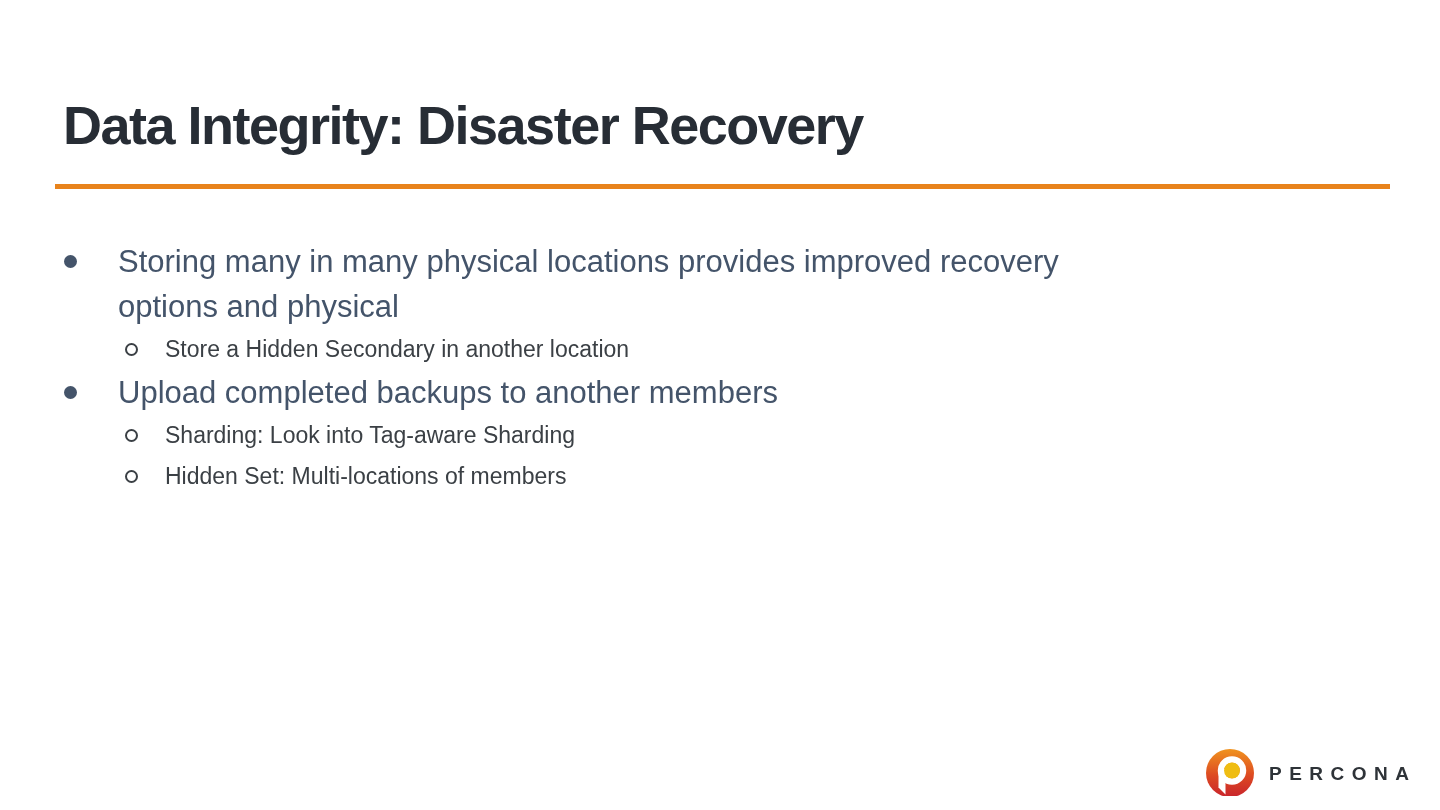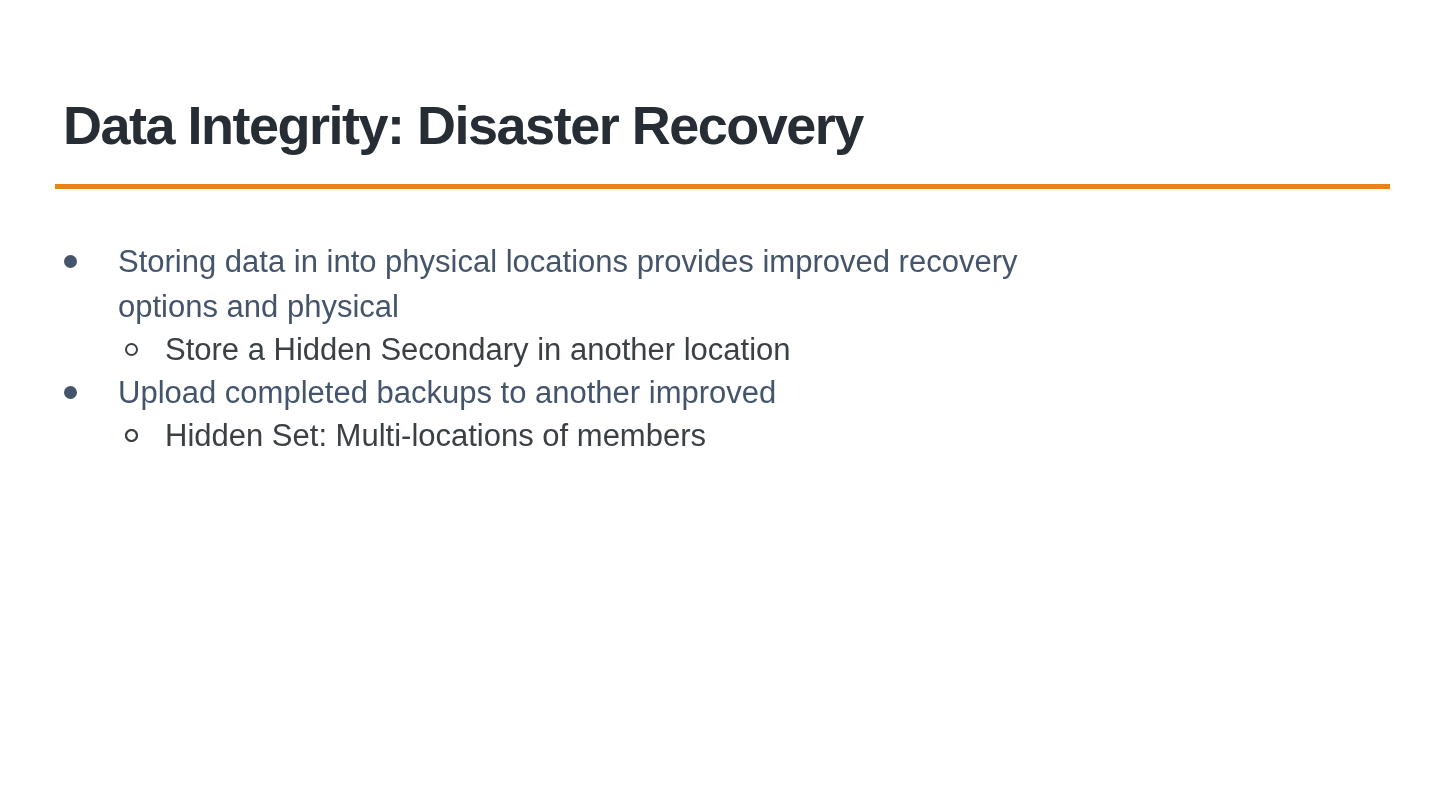--- a/index.html
+++ b/index.html
@@ -51,21 +51,21 @@
     list-style: none;
   }
   .bullet-item { position: relative; }
   .bullet-item.level-1 {
     font-size: 31px;
     line-height: 45px;
     color: #44546a;
     padding-left: 118px;
   }
   .bullet-item.level-2 {
-    font-size: 31px;
+    font-size: 23px;
     line-height: 41px;
     color: #3b4045;
     padding-left: 165px;
   }
   .bullet-line { display: block; }
 
   .marker-filled {
     position: absolute;
     left: 64px;
     top: 16px;
@@ -115,41 +115,61 @@
 <div class="slide">
 
   <h1 class="slide-title">Data Integrity: Disaster Recovery</h1>
 
   <div class="title-rule"></div>
 
   <ul class="bullet-list">
 
     <li class="bullet-item level-1">
       <span class="marker-filled"></span>
-      <span class="bullet-line">Storing data in into physical locations provides improved recovery</span>
+      <span class="bullet-line">Storing many in many physical locations provides improved recovery</span>
       <span class="bullet-line">options and physical</span>
     </li>
 
 
     <li class="bullet-item level-2">
       <span class="marker-hollow"></span>
       <span class="bullet-line">Store a Hidden Secondary in another location</span>
     </li>
 
     <li class="bullet-item level-1">
       <span class="marker-filled"></span>
-      <span class="bullet-line">Upload completed backups to another improved</span>
+      <span class="bullet-line">Upload completed backups to another members</span>
     </li>
 
 
     <li class="bullet-item level-2">
       <span class="marker-hollow"></span>
+      <span class="bullet-line">Sharding: Look into Tag-aware Sharding</span>
     </li>
 
     <li class="bullet-item level-2">
       <span class="marker-hollow"></span>
       <span class="bullet-line">Hidden Set: Multi-locations of members</span>
     </li>
 
   </ul>
 
+  <div class="logo">
+    <svg class="logo-mark" viewBox="0 0 48 48" xmlns="http://www.w3.org/2000/svg" aria-hidden="true">
+      <defs>
+        <linearGradient id="pgrad" x1="0" y1="0" x2="0" y2="1">
+          <stop offset="0" stop-color="#f0931f"></stop>
+          <stop offset="0.55" stop-color="#dd4a22"></stop>
+          <stop offset="1" stop-color="#c9252c"></stop>
+        </linearGradient>
+      </defs>
+      <circle cx="24" cy="24" r="24" fill="url(#pgrad)"></circle>
+
+      <path d="M12.5 20 L19.5 20 L19.5 45.5 L12.5 38.5 Z" fill="#ffffff"></path>
+
+      <circle cx="26" cy="21.5" r="11" fill="none" stroke="#ffffff" stroke-width="6.5"></circle>
+
+      <circle cx="26" cy="21.5" r="8" fill="#efbd13"></circle>
+    </svg>
+    <span class="logo-wordmark">PERCONA</span>
+  </div>
 
 </div>
 
 </body></html>

